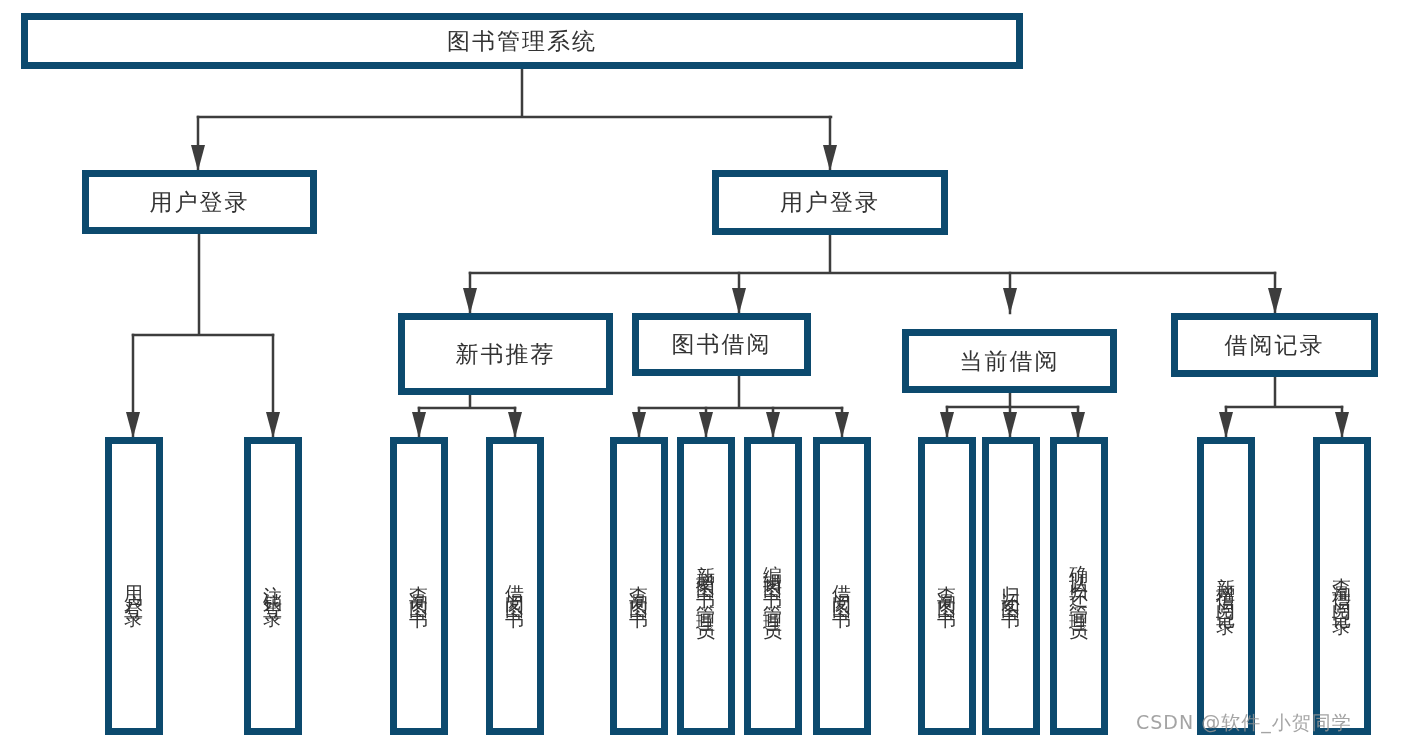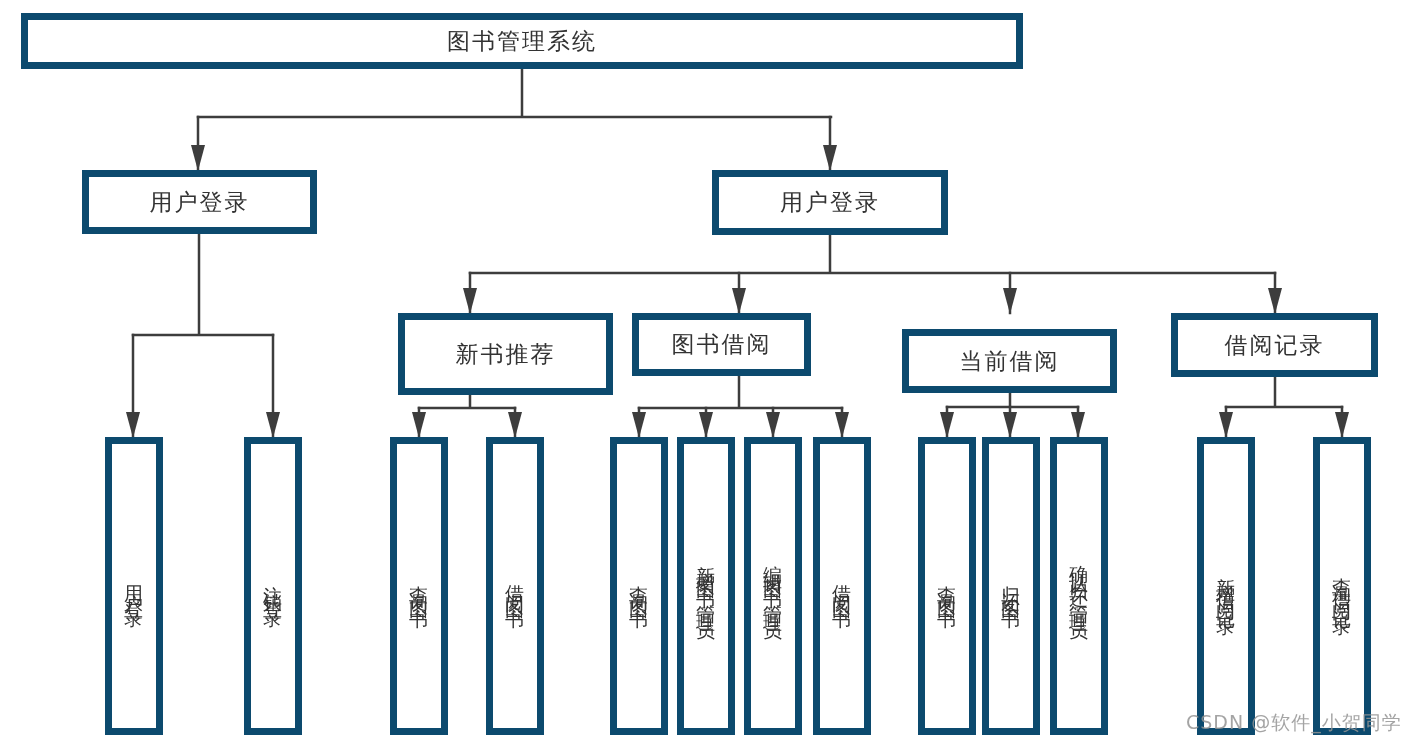--- a/index.html
+++ b/index.html
@@ -24,21 +24,21 @@
   }
   .h-label{font-size:23px;letter-spacing:2px;white-space:nowrap;}
   .v-box{
     writing-mode:vertical-rl;
     font-size:19px;
     letter-spacing:8px;
     line-height:1;
   }
   .watermark{
     position:absolute;
-    left:1186px;top:710px;
+    left:1136px;top:710px;
     z-index:5;
     font-size:19px;
     letter-spacing:1px;
     color:rgba(148,148,148,0.85);
     white-space:nowrap;
   }
 </style>
 </head>
 <body>
 

